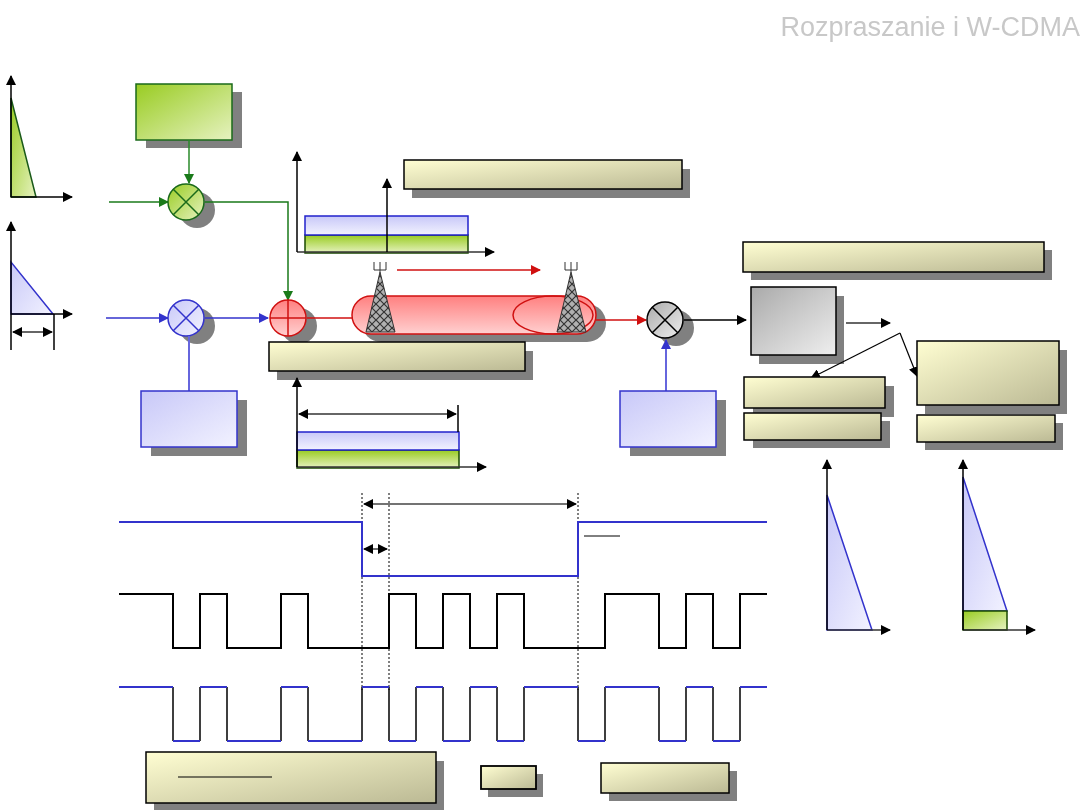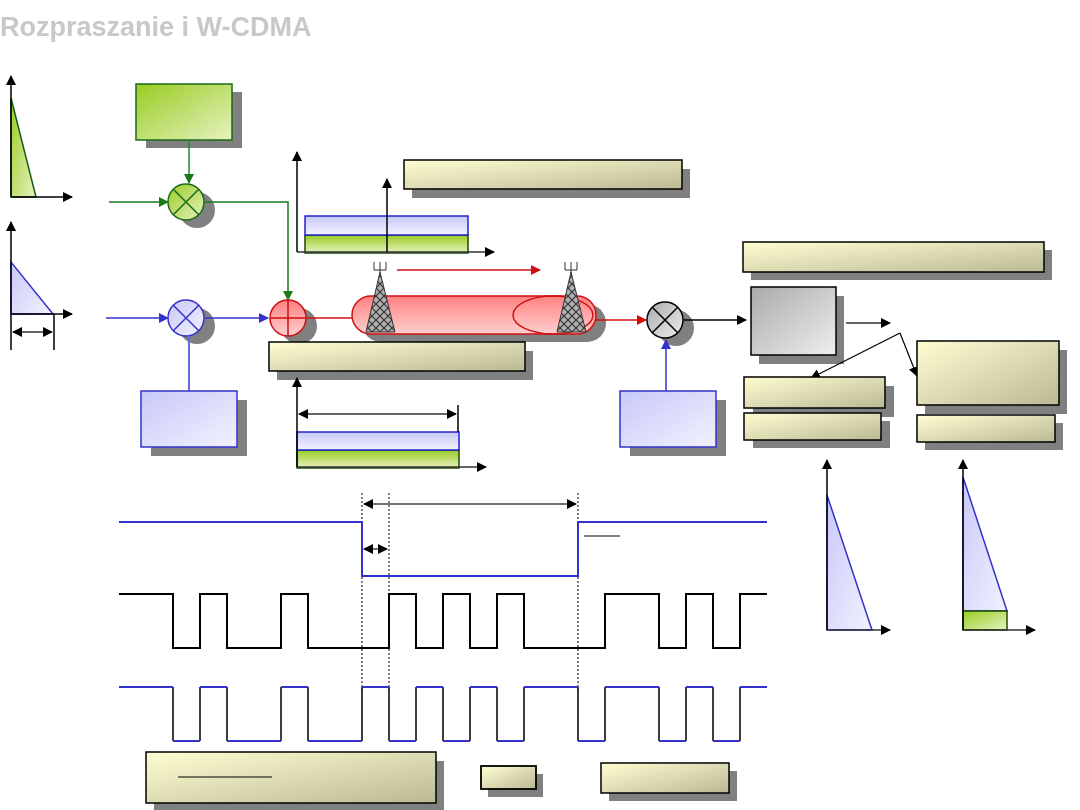--- a/index.html
+++ b/index.html
@@ -1,19 +1,19 @@
 <!DOCTYPE html>
 <html><head>
 <meta charset="utf-8">
 <style>
   html, body { margin: 0; padding: 0; background: #ffffff; }
   body { width: 1080px; height: 810px; position: relative; overflow: hidden;
          font-family: "Liberation Sans", sans-serif; }
-  #title { position: absolute; left: 0; top: 12px; width: 1080px; text-align: left;
-           font-size: 27px; font-weight: bold; color: #c8c8c8; }
+  #title { position: absolute; left: 0; top: 12px; width: 1080px; text-align: right;
+           font-size: 27px; font-weight: normal; color: #c8c8c8; }
   svg#diagram { position: absolute; left: 0; top: 0; }
 </style>
 </head>
 <body>
 
 <div id="title">Rozpraszanie i W-CDMA</div>
 
 <svg id="diagram" width="1080" height="810" viewBox="0 0 1080 810">
   <defs>
     <linearGradient id="gGreen" x1="0" y1="0" x2="1" y2="1">

